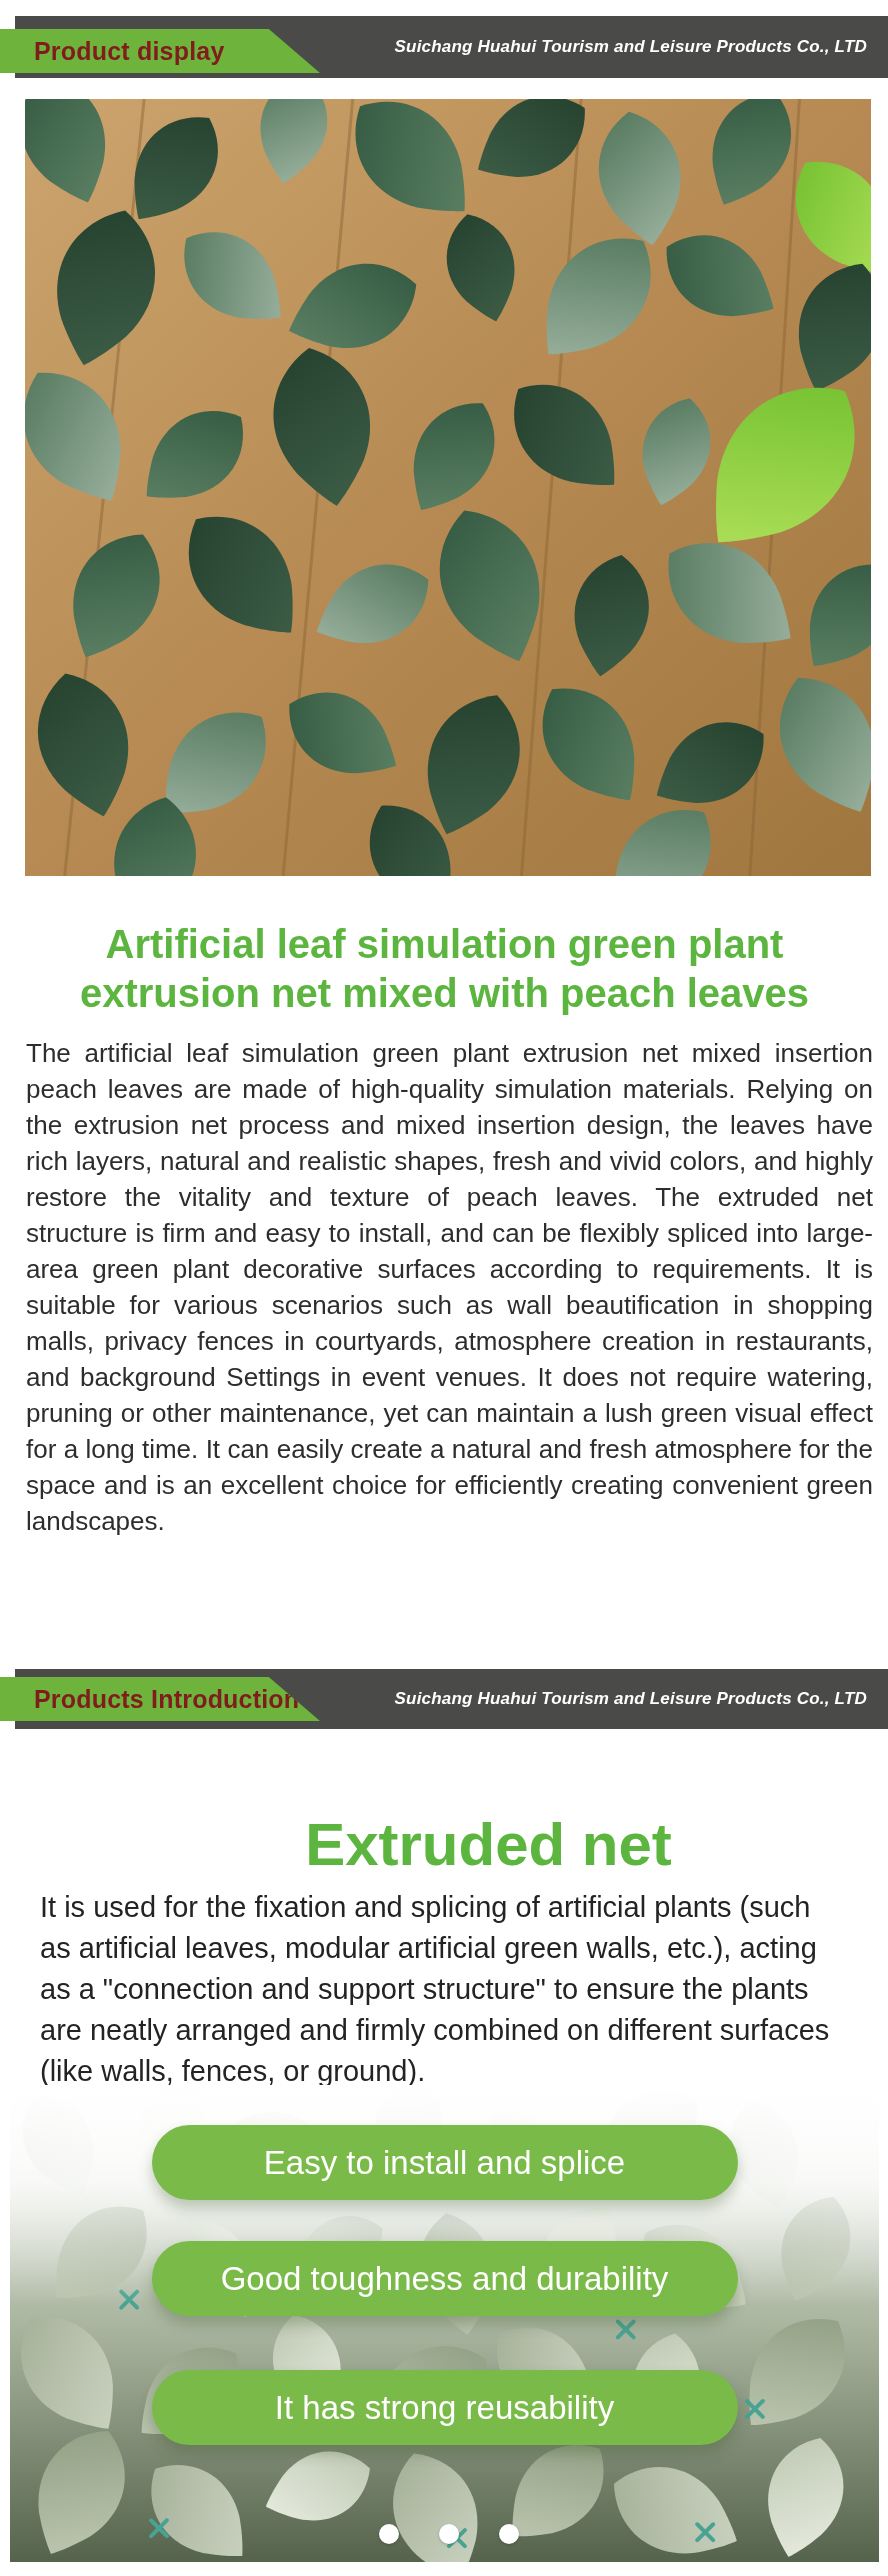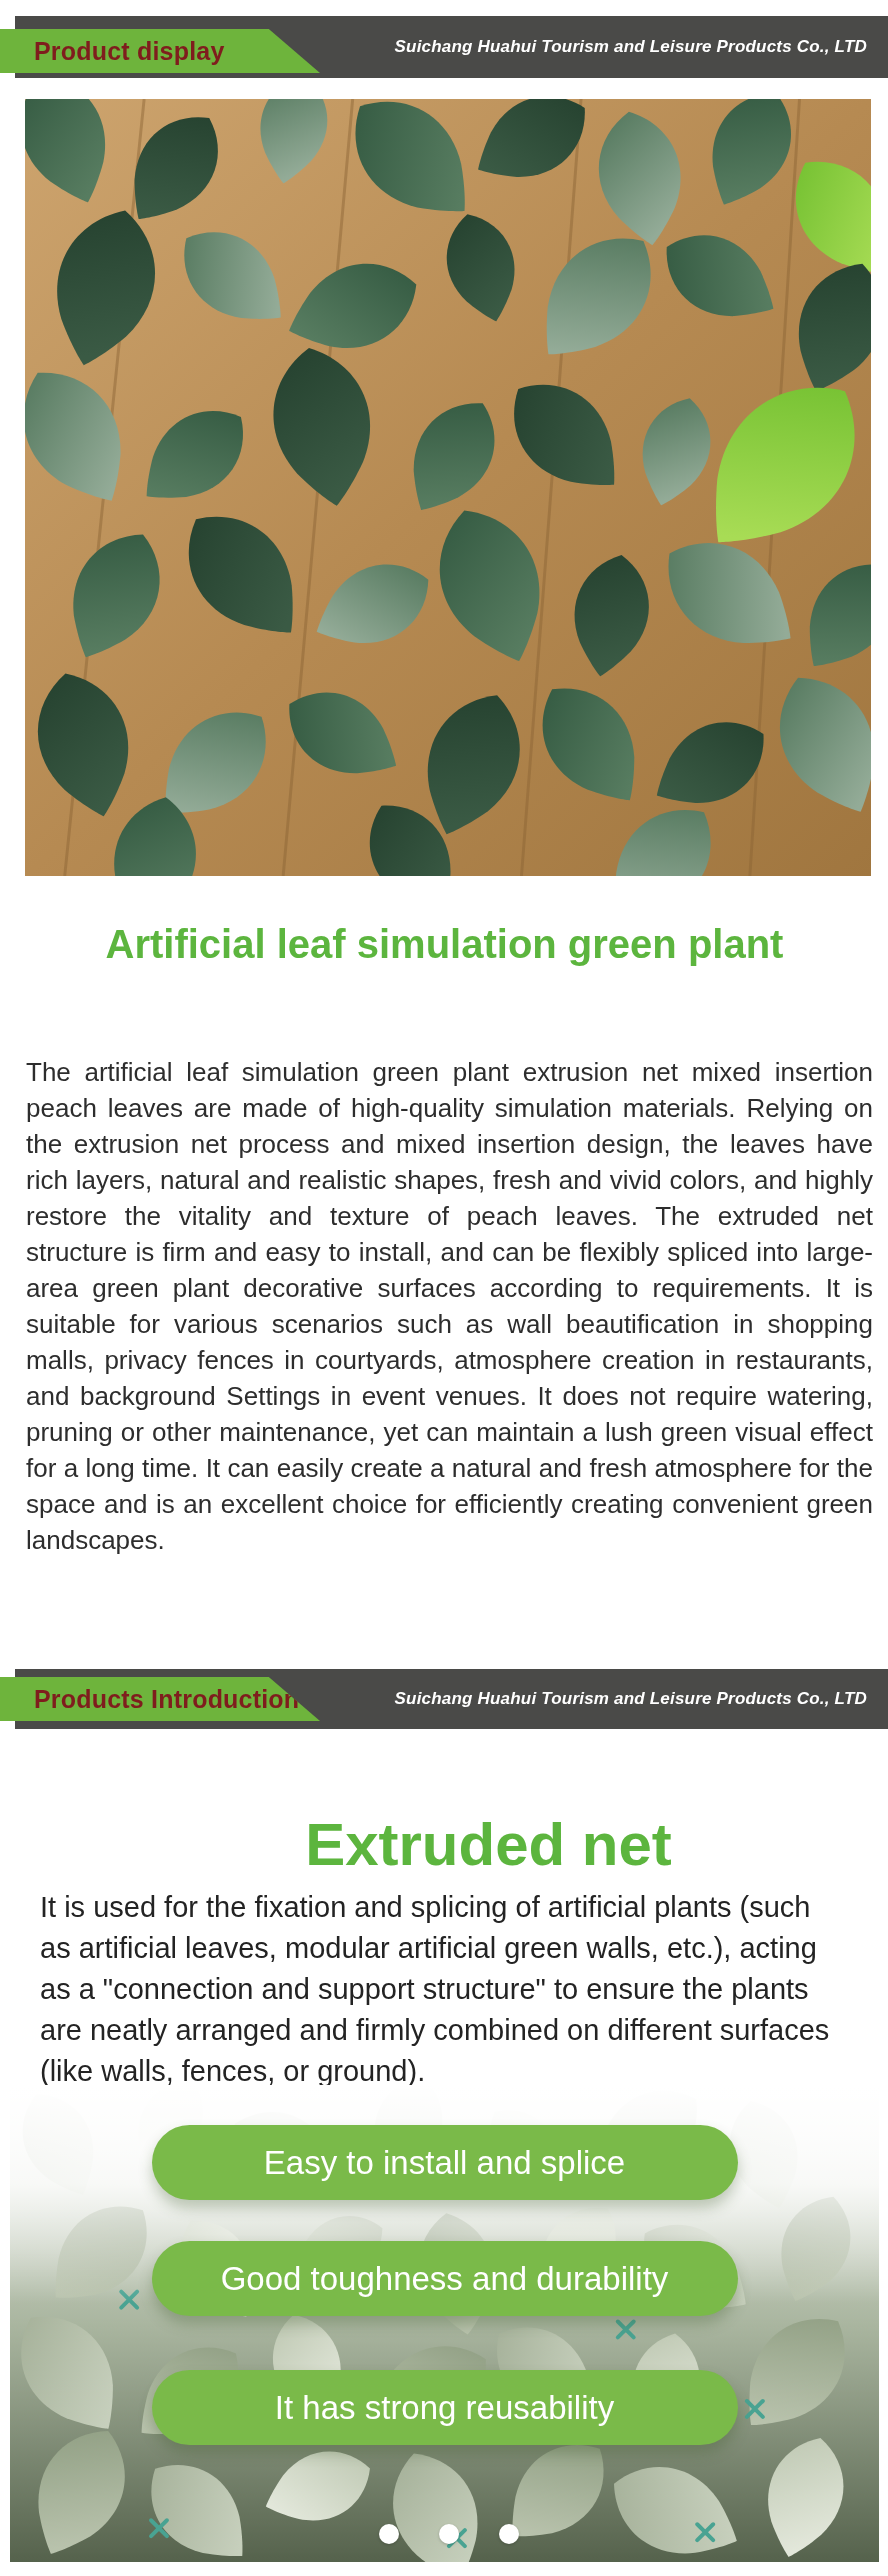--- a/index.html
+++ b/index.html
@@ -18,21 +18,21 @@
   
   .hero{position:absolute;left:25px;top:99px;width:846px;height:777px;}
   .hero svg{display:block;width:100%;height:100%;}
 
   
   .title{position:absolute;left:0;top:920px;width:889px;text-align:center;
         color:#5cb53e;font-size:40px;font-weight:bold;line-height:49px;}
 
   
   .body-par{position:absolute;left:26px;top:1035px;width:847px;color:#2d2d2d;
-        font-size:26px;line-height:36px;text-align:justify;margin-top:19px;}
+        font-size:26px;line-height:36px;text-align:justify;}
 
   
   .big-heading{position:absolute;left:0;top:1807px;width:889px;text-align:center;
         color:#5cb53e;font-size:60px;font-weight:bold;line-height:75px;padding-left:44px;}
   .intro-desc{position:absolute;left:40px;top:1887px;width:809px;text-align:left;
         color:#232323;font-size:29px;line-height:41px;}
 
   
   .carousel{position:absolute;left:10px;top:2085px;width:869px;height:477px;}
   .carousel svg.bgimg{position:absolute;left:0;top:0;width:100%;height:100%;}
@@ -129,20 +129,21 @@
         <use href="#leaf" fill="url(#g3)" transform="translate(810 650) rotate(-25) scale(1.2)"></use>
         <use href="#leaf" fill="url(#g2)" transform="translate(130 770) rotate(10) scale(1.1)"></use>
         <use href="#leaf" fill="url(#g1)" transform="translate(390 765) rotate(-30)"></use>
         <use href="#leaf" fill="url(#g3)" transform="translate(640 770) rotate(40) scale(1.1)"></use>
       </g>
     </svg>
   </div>
 
   <div class="title">
     <div>Artificial leaf simulation green plant</div>
+    <div>extrusion net mixed with peach leaves</div>
   </div>
 
   <div class="body-par">The artificial leaf simulation green plant extrusion net mixed insertion peach leaves are made of high-quality simulation materials. Relying on the extrusion net process and mixed insertion design, the leaves have rich layers, natural and realistic shapes, fresh and vivid colors, and highly restore the vitality and texture of peach leaves. The extruded net structure is firm and easy to install, and can be flexibly spliced into large-area green plant decorative surfaces according to requirements. It is suitable for various scenarios such as wall beautification in shopping malls, privacy fences in courtyards, atmosphere creation in restaurants, and background Settings in event venues. It does not require watering, pruning or other maintenance, yet can maintain a lush green visual effect for a long time. It can easily create a natural and fresh atmosphere for the space and is an excellent choice for efficiently creating convenient green landscapes.</div>
 
   <div class="bar" style="top:1669px;height:60px;">
     <span class="company">Suichang Huahui Tourism and Leisure Products Co., LTD</span>
   </div>
   <div class="ribbon" style="top:1677px;">
     <span class="rlabel">Products Introduction</span>
   </div>

